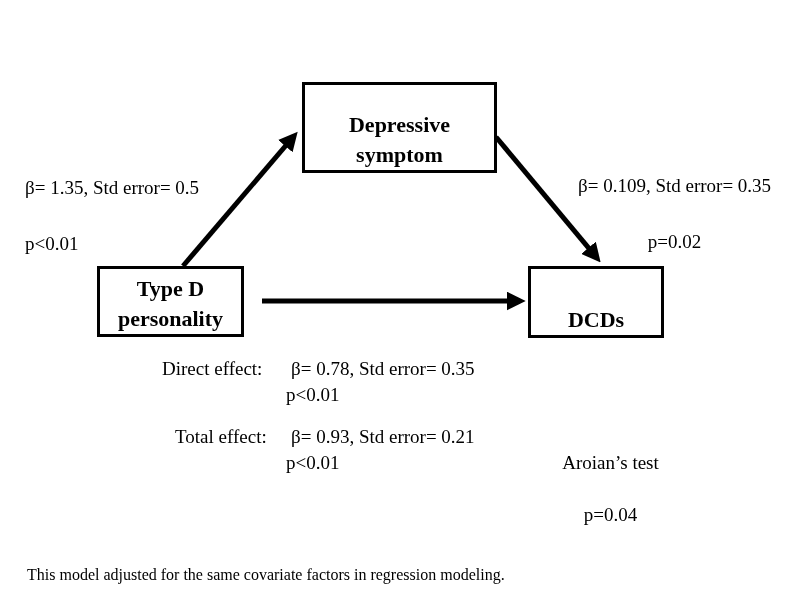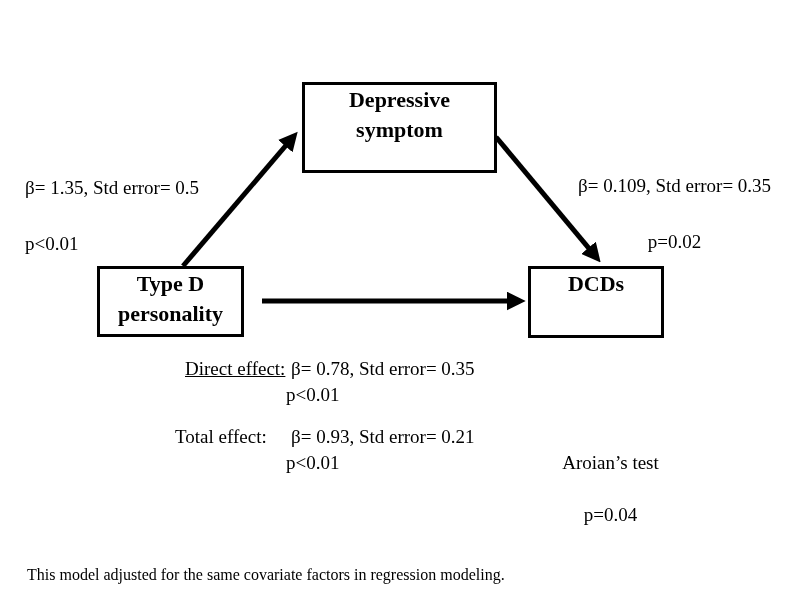--- a/index.html
+++ b/index.html
@@ -16,40 +16,40 @@
   .arrows {
     position: absolute;
     left: 0; top: 0;
     width: 804px; height: 602px;
   }
   .box {
     position: absolute;
     border: 3px solid #000000;
     background: #ffffff;
     display: flex;
-    align-items: flex-start;
+    align-items: flex-end;
     justify-content: center;
     text-align: center;
     font-weight: bold;
     font-size: 22px;
     line-height: 30px;
     white-space: pre-line;
   }
   .box-mediator { left: 302px; top: 82px;  width: 195px; height: 91px; }
   .box-predictor { left: 97px;  top: 266px; width: 147px; height: 71px; }
   .box-outcome  { left: 528px; top: 266px; width: 136px; height: 72px; }
   .ann {
     position: absolute;
     font-size: 19px;
     line-height: 28px;
     white-space: pre-line;
   }
   .path-a-label { left: 25px;  top: 146px; }
   .path-b-label { left: 578px; top: 144px; text-align: center; }
-  .direct-label { left: 185px; top: 355px; text-decoration: underline; }
+  .direct-label { left: 162px; top: 355px; }
   .direct-stat  { left: 291px; top: 355px; }
   .direct-p     { left: 286px; top: 381px; }
   .total-label  { left: 175px; top: 423px; }
   .total-stat   { left: 291px; top: 423px; }
   .total-p      { left: 286px; top: 449px; }
   .aroian-block {
     left: 538px; top: 424px;
     width: 145px;
     text-align: center;
     line-height: 26px;

